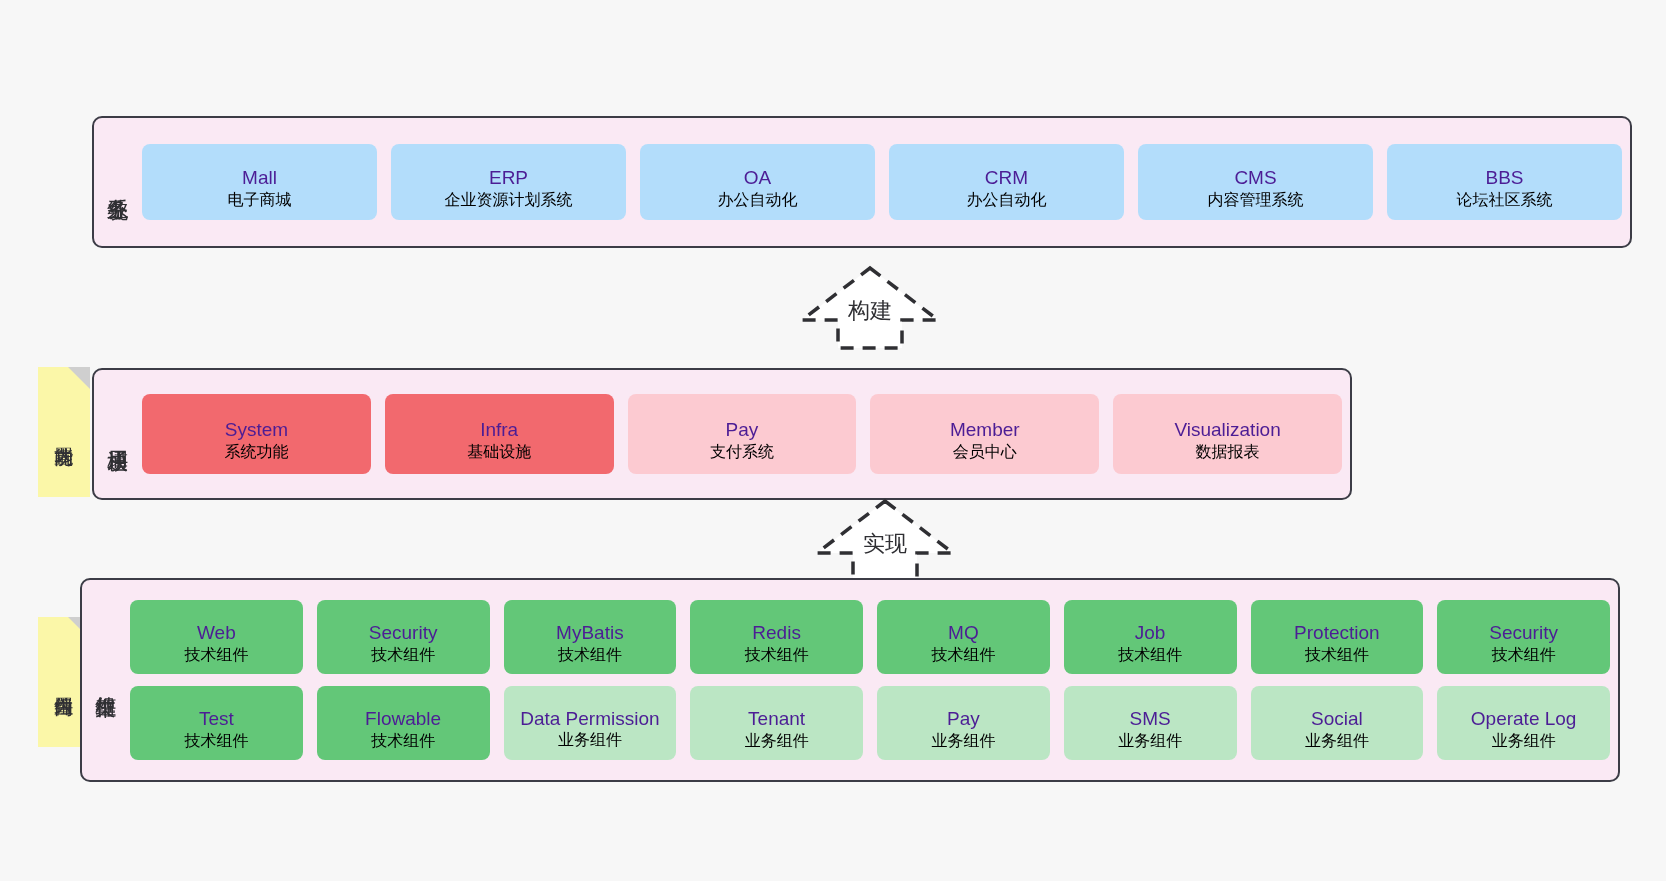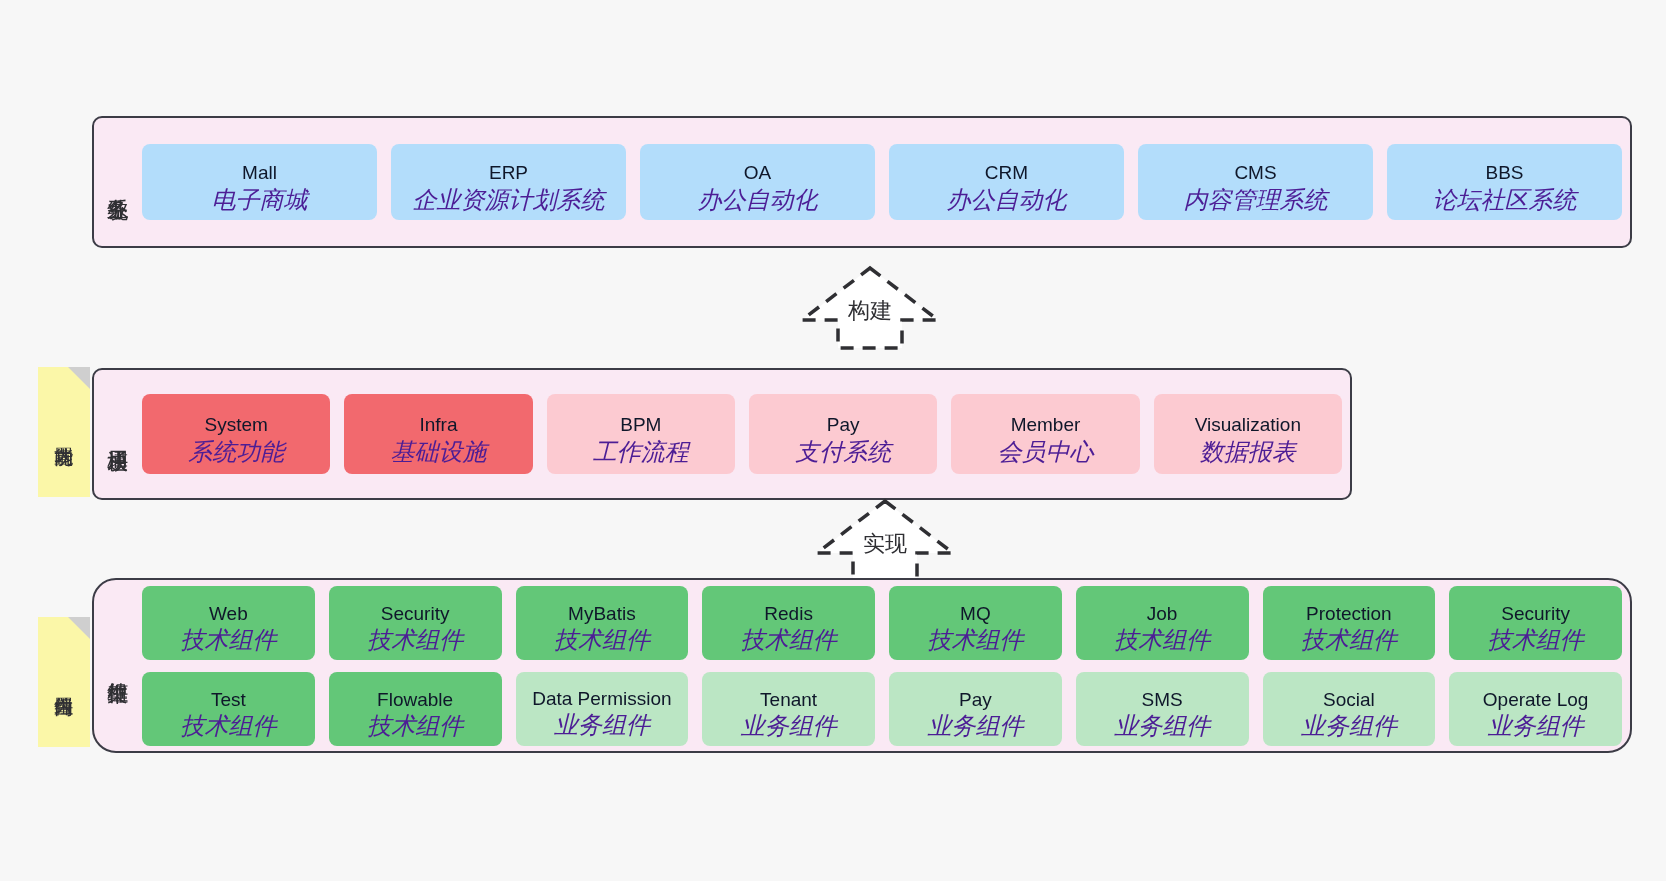--- a/index.html
+++ b/index.html
@@ -80,27 +80,26 @@
     flex-direction: column;
     align-items: center;
     justify-content: center;
     text-align: center;
     line-height: 1.24;
     padding: 6px 4px;
     box-sizing: border-box;
   }
   .card .name {
     font-size: 19px;
-    color: #0f172a;
+    color: #4c1d95;
     margin-top: 12px;
   }
   .card .sub {
-    font-size: 24px;
-    color: #4c1d95;
-    font-style: italic;
+    font-size: 16px;
+    color: #000000;
   }
 
   
   .layer-business .card { background: #b3ddfb; height: 76px; }
 
   
   .layer-common .card { height: 80px; }
   .card.accent-strong { background: #f2696e; }
   .card.accent-soft   { background: #fccad1; }
 
@@ -215,24 +214,20 @@
         <div class="card accent-strong">
           <span class="name">System</span>
           <span class="sub">系统功能</span>
         </div>
 
         <div class="card accent-strong">
           <span class="name">Infra</span>
           <span class="sub">基础设施</span>
         </div>
 
-        <div class="card accent-soft">
-          <span class="name">BPM</span>
-          <span class="sub">工作流程</span>
-        </div>
 
         <div class="card accent-soft">
           <span class="name">Pay</span>
           <span class="sub">支付系统</span>
         </div>
 
         <div class="card accent-soft">
           <span class="name">Member</span>
           <span class="sub">会员中心</span>
         </div>
@@ -251,21 +246,21 @@
       <path d="M 75 6 L 143 58 L 107 58 L 107 86 L 43 86 L 43 58 L 7 58 Z" fill="#ffffff" stroke="#2f2f33" stroke-width="3.5" stroke-dasharray="13 9" stroke-linejoin="miter"></path>
     </svg>
     <div class="conn-label">实现</div>
   </div>
 
   <div class="note" style="left:38px; top:617px; width:52px; height:130px;">
     <div class="fold"></div>
     <span>内置组件</span>
   </div>
 
-  <div class="layer layer-framework" style="left:92px; top:578px; width:1540px; height:175px;border-radius:24px;">
+  <div class="layer layer-framework" style="left:80px; top:578px; width:1540px; height:204px;">
     <div class="layer-title">框架组件</div>
     <div class="layer-body">
       <div class="cards-grid">
 
         <div class="cards-row">
           <div class="card tech">
             <span class="name">Web</span>
             <span class="sub">技术组件</span>
           </div>
           <div class="card tech">

